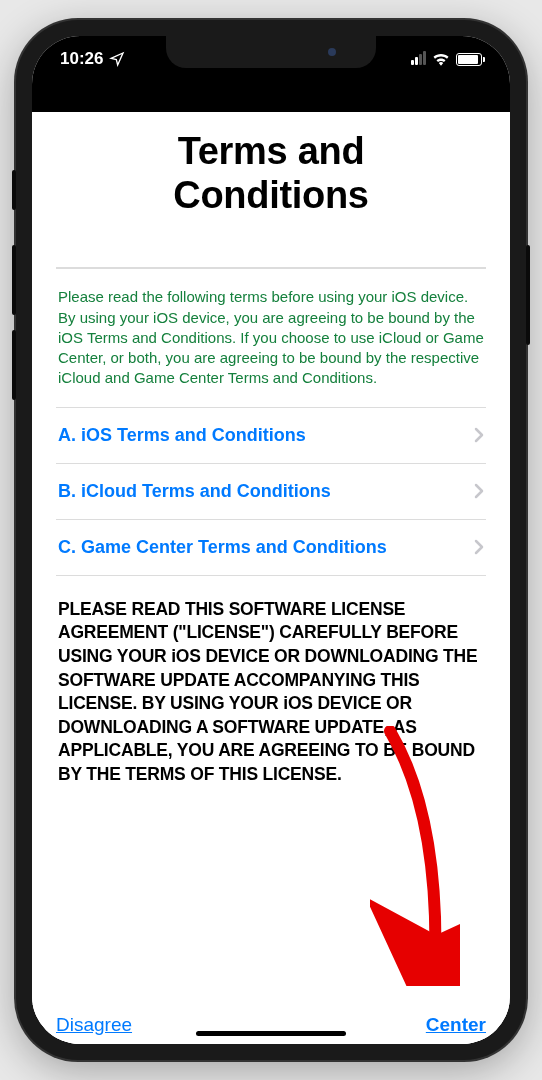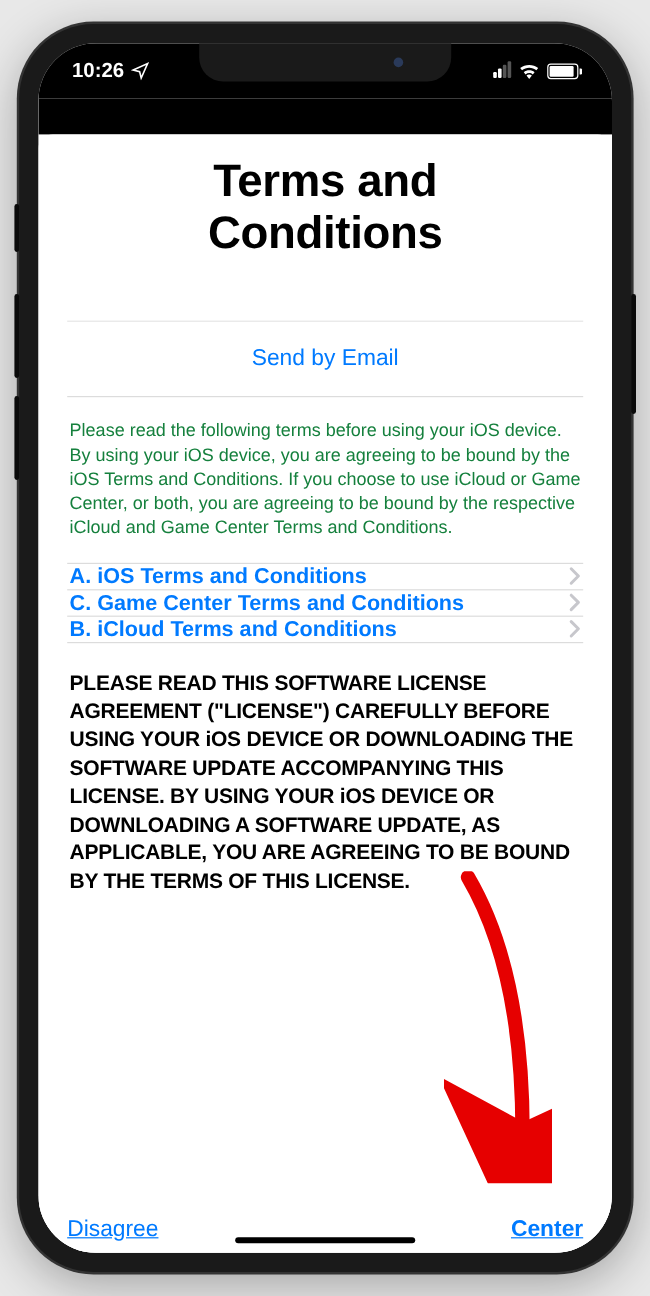--- a/index.html
+++ b/index.html
@@ -168,21 +168,21 @@
     .intro-text {
       padding: 18px 2px 18px;
       font-size: 15px;
       line-height: 1.35;
       color: #15803d;
     }
     .terms-row {
       display: flex;
       justify-content: space-between;
       align-items: center;
-      padding: 0 2px;
+      padding: 17px 2px;
       border-top: 1px solid #dcdcdc;
       cursor: pointer;
     }
     .terms-row:last-of-type { border-bottom: 1px solid #dcdcdc; }
     .terms-label {
       color: #007aff;
       font-size: 18px;
       font-weight: 600;
     }
     .chevron-right {
@@ -285,42 +285,41 @@
 
       <div class="title-section">
         <h1 class="page-title">
           <span>Terms and</span><br>
           <span>Conditions</span>
         </h1>
       </div>
 
       <div class="content-area">
         <div class="divider"></div>
-        <div class="send-email">Send by Email</div>
         <div class="divider"></div>
         <p class="intro-text">Please read the following terms before using your iOS device. By using your iOS device, you are agreeing to be bound by the iOS Terms and Conditions. If you choose to use iCloud or Game Center, or both, you are agreeing to be bound by the respective iCloud and Game Center Terms and Conditions.</p>
 
         <div class="terms-row">
           <span class="terms-label">A. iOS Terms and Conditions</span>
+          <svg class="chevron-right" viewBox="0 0 10 16" fill="none" stroke="#c7c7cc" stroke-width="2.5" stroke-linecap="round" stroke-linejoin="round">
+              <polyline points="2,2 8,8 2,14"></polyline>
+            </svg>
+        </div>
+        <div class="terms-row">
+          <span class="terms-label">B. iCloud Terms and Conditions</span>
           <svg class="chevron-right" viewBox="0 0 10 16" fill="none" stroke="#c7c7cc" stroke-width="2.5" stroke-linecap="round" stroke-linejoin="round">
               <polyline points="2,2 8,8 2,14"></polyline>
             </svg>
         </div>
         <div class="terms-row">
           <span class="terms-label">C. Game Center Terms and Conditions</span>
           <svg class="chevron-right" viewBox="0 0 10 16" fill="none" stroke="#c7c7cc" stroke-width="2.5" stroke-linecap="round" stroke-linejoin="round">
               <polyline points="2,2 8,8 2,14"></polyline>
             </svg>
         </div>
-        <div class="terms-row">
-          <span class="terms-label">B. iCloud Terms and Conditions</span>
-          <svg class="chevron-right" viewBox="0 0 10 16" fill="none" stroke="#c7c7cc" stroke-width="2.5" stroke-linecap="round" stroke-linejoin="round">
-              <polyline points="2,2 8,8 2,14"></polyline>
-            </svg>
-        </div>
 
         <p class="license-text">PLEASE READ THIS SOFTWARE LICENSE AGREEMENT ("LICENSE") CAREFULLY BEFORE USING YOUR iOS DEVICE OR DOWNLOADING THE SOFTWARE UPDATE ACCOMPANYING THIS LICENSE. BY USING YOUR iOS DEVICE OR DOWNLOADING A SOFTWARE UPDATE, AS APPLICABLE, YOU ARE AGREEING TO BE BOUND BY THE TERMS OF THIS LICENSE.</p>
         <p class="faded-text">DO NOT AGREE TO THE TERMS OF THIS LICENSE, DO NOT USE THE iOS DEVICE OR DOWNLOAD</p>
       </div>
 
       <div class="footer-bar">
         <span class="footer-btn">Disagree</span>
         <span class="footer-btn agree-btn">Center</span>
       </div>
 

